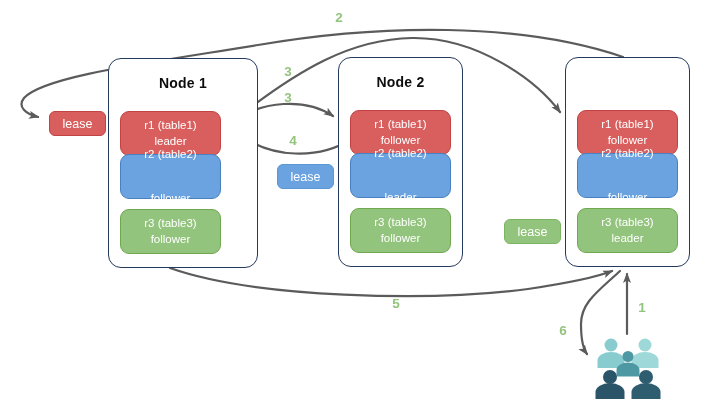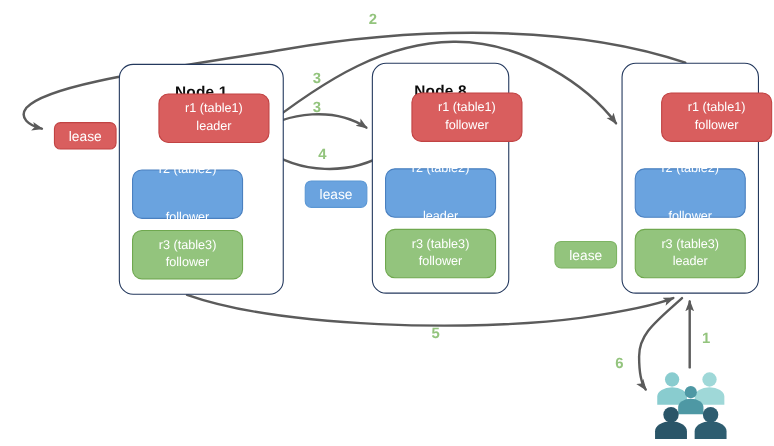--- a/index.html
+++ b/index.html
@@ -16,21 +16,21 @@
   .node-title{
     position:absolute;top:16px;left:0;width:100%;text-align:center;
     font-weight:bold;font-size:14px;color:#0d0d0d;letter-spacing:.2px;
   }
   .replica{
     position:absolute;left:11px;width:101px;height:45px;border-radius:9px;
     color:#fff;font-size:11.5px;line-height:1.32;text-align:center;
     display:flex;flex-direction:column;justify-content:center;
     border:1.4px solid transparent;box-sizing:border-box;
   }
-  .replica.r1{top:26px;margin-left:24px;} .replica.r2{top:95px;gap:28px;} .replica.r3{top:150px;}
+  .replica.r1{top:52px;} .replica.r2{top:95px;gap:28px;} .replica.r3{top:150px;}
   .red{background:#d95e5e;border-color:#c14343;}
   .blue{background:#6aa3df;border-color:#4a80c0;}
   .green{background:#93c47d;border-color:#6fa84f;}
   .lease{
     position:absolute;width:57px;height:25px;border-radius:6px;color:#fff;
     font-size:12.5px;display:flex;align-items:center;justify-content:center;
     border:1.4px solid transparent;box-sizing:border-box;
   }
   .lease.red-lease{left:49px;top:111px;background:#d95e5e;border-color:#c14343;}
   .lease.blue-lease{left:277px;top:164px;background:#6aa3df;border-color:#5b97d4;}
@@ -94,21 +94,21 @@
       <span>r2 (table2)</span>
       <span>follower</span>
     </div>
     <div class="replica r3 green">
       <span>r3 (table3)</span>
       <span>follower</span>
     </div>
   </div>
 
   <div class="node" style="left:338px;top:57px;">
-    <div class="node-title">Node 8</div>
+    <div class="node-title">Node 2</div>
     <div class="replica r1 red">
       <span>r1 (table1)</span>
       <span>follower</span>
     </div>
     <div class="replica r2 blue">
       <span>r2 (table2)</span>
       <span>leader</span>
     </div>
     <div class="replica r3 green">
       <span>r3 (table3)</span>

